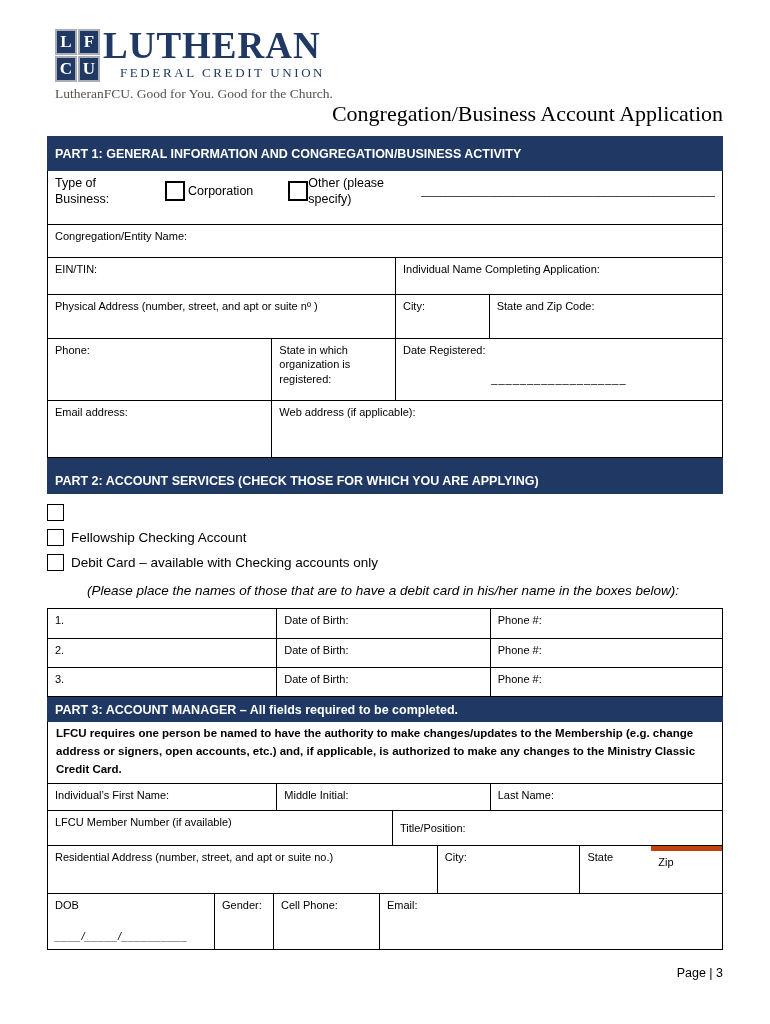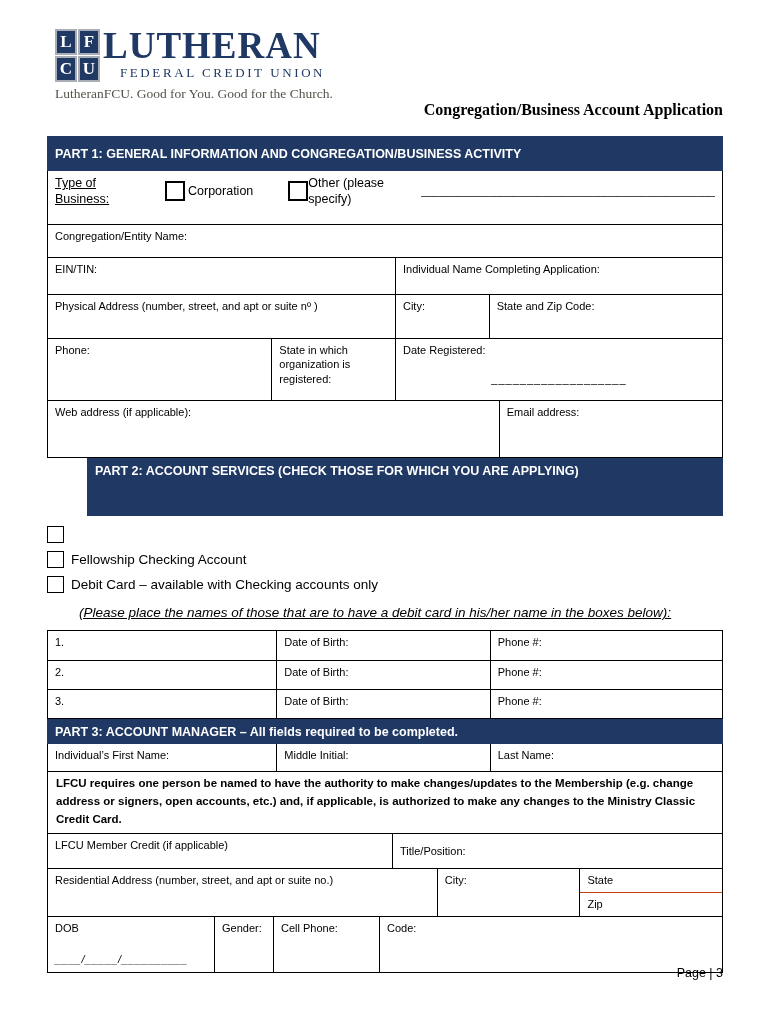--- a/index.html
+++ b/index.html
@@ -15,58 +15,58 @@
         font-weight:bold; font-size:17px; display:flex; align-items:center; justify-content:center;
         border:2px solid #a9aeb6; }
   .logo-text { margin-left:3px; }
   .logo-name { font-family:"Liberation Serif", serif; font-weight:bold; color:#1f3864;
                font-size:37px; line-height:34px; letter-spacing:1px; }
   .logo-sub  { font-family:"Liberation Serif", serif; color:#1f3864; font-size:13px;
                letter-spacing:2.6px; margin:2px 0 0 17px; }
   .tagline { font-family:"Liberation Serif", serif; color:#55534a; font-size:13.5px; margin-top:4px; }
 
   .doc-title { position:absolute; right:47px; top:101px; font-family:"Liberation Serif", serif;
-               font-weight:bold; font-size:16px; }
+               font-weight:normal; font-size:22px; }
 
   
   .form { position:absolute; left:47px; top:136px; width:676px; }
   .bar { background:#1f3864; color:#fff; font-weight:bold; font-size:12.5px;
          padding-left:8px; display:flex; align-items:center; }
   .bar1 { height:35px; }
-  .bar2 { height:58px; align-items:flex-start; padding-top:6px;margin-left:40px; }
+  .bar2 { height:36px; align-items:flex-start; padding-top:16px; }
   .bar3 { height:25px; }
 
   .tbl { border:1px solid #000; border-top:none; }
   .tbl2 { border:1px solid #000; }
   .row { display:flex; border-top:1px solid #000; }
   .row:first-child { border-top:none; }
   .cell { border-left:1px solid #000; padding:4px 7px; font-size:11px; line-height:1.3; }
   .cell:first-child { border-left:none; }
 
   .tob-line { display:flex; align-items:center; font-size:12.5px; }
-  .tob-label { text-decoration:underline; }
+  .tob-label { }
   .cb { width:20px; height:20px; border:2px solid #000; flex:none; background:#fff; }
   .cb2 { width:17px; height:17px; border:1.5px solid #000; flex:none; background:#fff; }
 
   .date-blank { text-align:center; margin-top:15px; letter-spacing:1px; }
 
   .opts { padding-top:2px; }
   .opt { display:flex; align-items:center; font-size:13.5px; margin-top:8px; }
   .opt .cb2 { margin-right:2px; }
   .opt.gap .cb2 { margin-right:7px; }
   .italic { font-style:italic; }
-  .note { font-size:13.5px; font-style:italic; margin:12px 0 0 32px;text-decoration:underline; }
+  .note { font-size:13.5px; font-style:italic; margin:12px 0 0 40px; }
   .tbl-debit { margin-top:10px; }
 
   .p3text { font-weight:bold; font-size:11.5px; line-height:1.55; padding:3px 8px 5px 8px;
             border-top:none; }
   .vcenter { display:flex; align-items:center; }
-  .stack { padding:0; display:flex; flex-direction:column; }
+  .stack { padding:0; display:flex; flex-direction:row; }
   .stack .sub { padding:4px 7px; flex:1; }
-  .stack .sub + .sub { border-top:1px solid #c2410c; }
+  .stack .sub + .sub { border-top:5px solid #c2410c; }
   .dob-blank { margin-top:16px; letter-spacing:0.5px;font-style:italic; }
 
   .footer { position:absolute; right:47px; top:966px; font-size:12.5px; }
 </style>
 </head>
 <body>
 
 <div class="page">
 
   <div class="header">
@@ -117,22 +117,22 @@
       </div>
       <div class="row" style="height:62px">
         <div class="cell" style="width:224px">Phone:</div>
         <div class="cell" style="width:124px">State in which organization is registered:</div>
         <div class="cell" style="width:328px">
           <div>Date Registered:</div>
           <div class="date-blank">___________________</div>
         </div>
       </div>
       <div class="row" style="height:57px">
+        <div class="cell" style="width:224px">Email address:</div>
         <div class="cell" style="width:452px">Web address (if applicable):</div>
-        <div class="cell" style="width:224px">Email address:</div>
       </div>
     </div>
 
     <div class="bar bar2">PART 2:  ACCOUNT SERVICES (CHECK THOSE FOR WHICH YOU ARE APPLYING)</div>
     <div class="opts">
       <div class="opt">
         <span class="cb2"></span>
       </div>
       <div class="opt gap">
         <span class="cb2"></span>
@@ -158,47 +158,47 @@
       </div>
       <div class="row" style="height:29px">
         <div class="cell" style="width:229px">3.</div>
         <div class="cell" style="width:214px">Date of Birth:</div>
         <div class="cell" style="width:233px">Phone #:</div>
       </div>
     </div>
 
     <div class="bar bar3">PART 3:  ACCOUNT MANAGER  –   All fields required to be completed.</div>
     <div class="tbl">
+      <div class="row">
+        <div class="cell p3text" style="width:676px">LFCU requires one person be named to have the authority to make changes/updates to the Membership (e.g. change address or signers, open accounts, etc.) and, if applicable, is authorized to make any changes to the Ministry Classic Credit Card.</div>
+      </div>
       <div class="row" style="height:27px">
         <div class="cell" style="width:229px">Individual’s First Name:</div>
         <div class="cell" style="width:214px">Middle Initial:</div>
         <div class="cell" style="width:233px">Last Name:</div>
       </div>
-      <div class="row">
-        <div class="cell p3text" style="width:676px">LFCU requires one person be named to have the authority to make changes/updates to the Membership (e.g. change address or signers, open accounts, etc.) and, if applicable, is authorized to make any changes to the Ministry Classic Credit Card.</div>
-      </div>
       <div class="row" style="height:35px">
-        <div class="cell" style="width:345px">LFCU Member Credit (if applicable)</div>
+        <div class="cell" style="width:345px">LFCU Member Number (if available)</div>
         <div class="cell vcenter" style="width:331px">Title/Position:</div>
       </div>
       <div class="row" style="height:48px">
         <div class="cell" style="width:390px">Residential Address (number, street, and apt or suite no.)</div>
         <div class="cell" style="width:143px">City:</div>
         <div class="cell stack" style="width:143px">
           <div class="sub">State</div>
           <div class="sub">Zip</div>
         </div>
       </div>
       <div class="row" style="height:56px">
         <div class="cell" style="width:166px">
           <div>DOB</div>
           <div class="dob-blank">____/_____/__________</div>
         </div>
         <div class="cell" style="width:59px">Gender:</div>
         <div class="cell" style="width:106px">Cell Phone:</div>
-        <div class="cell" style="width:225px">Code:</div>
+        <div class="cell" style="width:225px">Email:</div>
       </div>
     </div>
 
   </div>
 
   <div class="footer">Page | 3</div>
 </div>
 
 </body></html>

